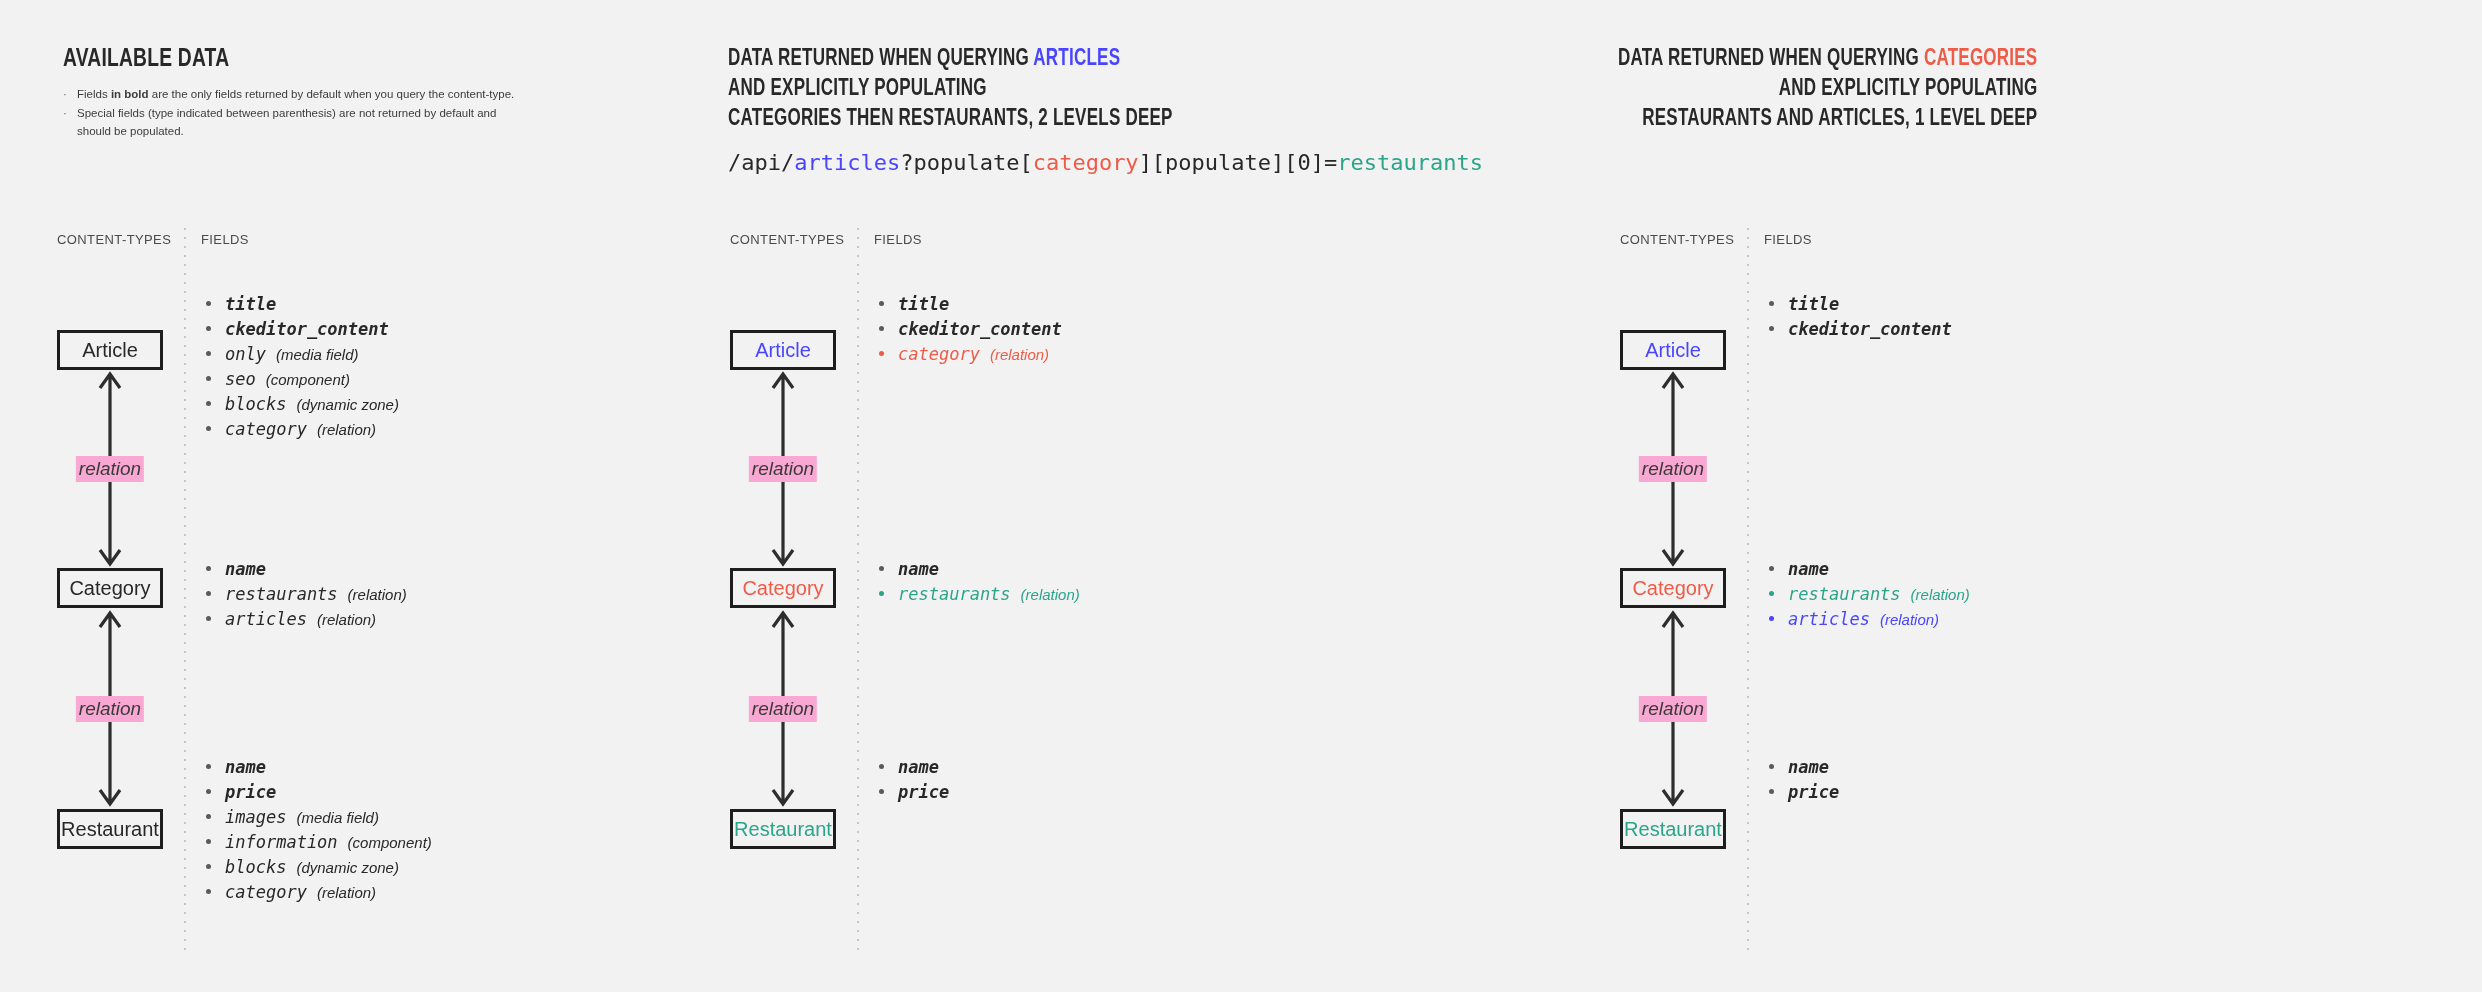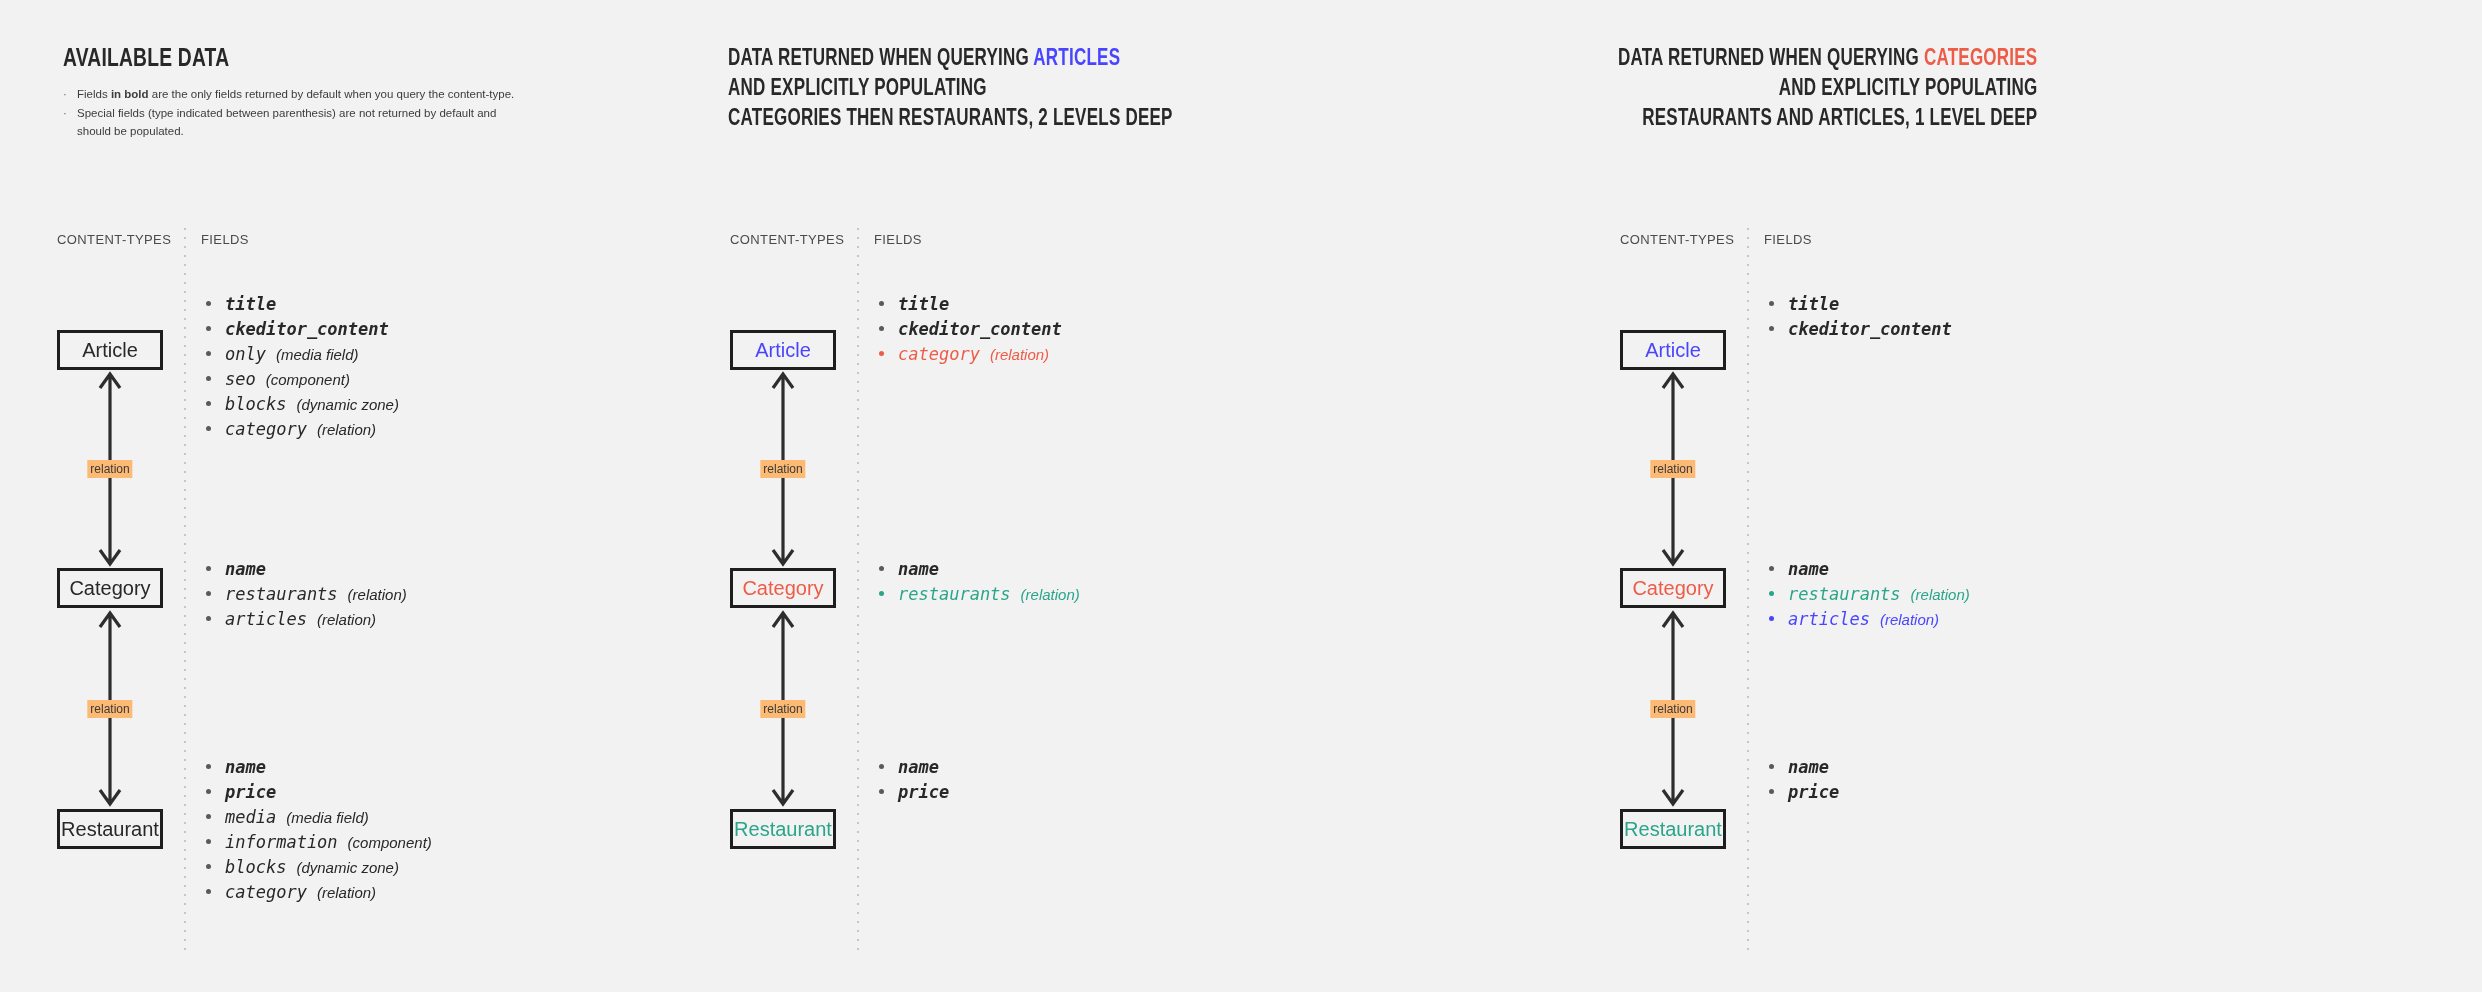--- a/index.html
+++ b/index.html
@@ -40,21 +40,21 @@
   .dot{width:5px;height:5px;border-radius:50%;background:currentColor;flex:0 0 5px;
        margin-left:5px;margin-right:14px;}
   .dot.c-dark{color:#5a5a5a;}
   .fname{font-family:"DejaVu Sans Mono",monospace;font-size:17px;}
   .fname.bold{font-weight:700;}
   .ftype{font-size:15px;margin-left:10px;padding-top:1px;}
 
   .edge{position:absolute;left:35px;width:40px;}
   .edge svg{display:block;}
   .edge-label{position:absolute;left:50%;top:50%;transform:translate(-50%,-50%);
-              background:#fdba74;padding:2px 3px;font-size:12px;color:#3a3a3a;}
+              background:#f9a8d4;padding:2px 3px;font-size:19px;color:#3a3a3a;font-style:italic;}
 
   
   .c-dark{color:#282828;}
   .c-blue{color:#4945ff;}
   .c-red{color:#ee5b47;}
   .c-green{color:#2aa58a;}
 </style>
 </head>
 <body>
 
@@ -136,21 +136,21 @@
           <div class="field-row">
             <span class="dot c-dark"></span>
             <span class="fname c-dark bold">name</span>
           </div>
           <div class="field-row">
             <span class="dot c-dark"></span>
             <span class="fname c-dark bold">price</span>
           </div>
           <div class="field-row">
             <span class="dot c-dark"></span>
-            <span class="fname c-dark">media</span>
+            <span class="fname c-dark">images</span>
             <span class="ftype c-dark">(media field)</span>
           </div>
           <div class="field-row">
             <span class="dot c-dark"></span>
             <span class="fname c-dark">information</span>
             <span class="ftype c-dark">(component)</span>
           </div>
           <div class="field-row">
             <span class="dot c-dark"></span>
             <span class="fname c-dark">blocks</span>
@@ -175,20 +175,21 @@
           <span class="edge-label">relation</span>
         </div>
       </div>
     </section>
     <section class="panel" style="left: 728px; width: 850px;">
       <h1 class="panel-title" style="margin: 0px;">
         <div class="title-line"><span class="c-dark">DATA RETURNED WHEN QUERYING </span><span class="c-blue">ARTICLES</span></div>
         <div class="title-line"><span class="c-dark">AND EXPLICITLY POPULATING</span></div>
         <div class="title-line"><span class="c-dark">CATEGORIES THEN RESTAURANTS, 2 LEVELS DEEP</span></div>
       </h1>
+      <div class="code"><span class="c-dark">/api/</span><span class="c-blue">articles</span><span class="c-dark">?populate[</span><span class="c-red">category</span><span class="c-dark">][populate][0]=</span><span class="c-green">restaurants</span></div>
       <div class="diagram">
         <span class="col-header hdr-left">CONTENT-TYPES</span>
         <span class="col-header hdr-right">FIELDS</span>
         <div class="divider"></div>
         <div class="ct-box" style="top: 330px;">
           <span class="box-label c-blue">Article</span>
         </div>
         <div class="fields-list" style="top: 291px;">
           <div class="field-row">
             <span class="dot c-dark"></span>

